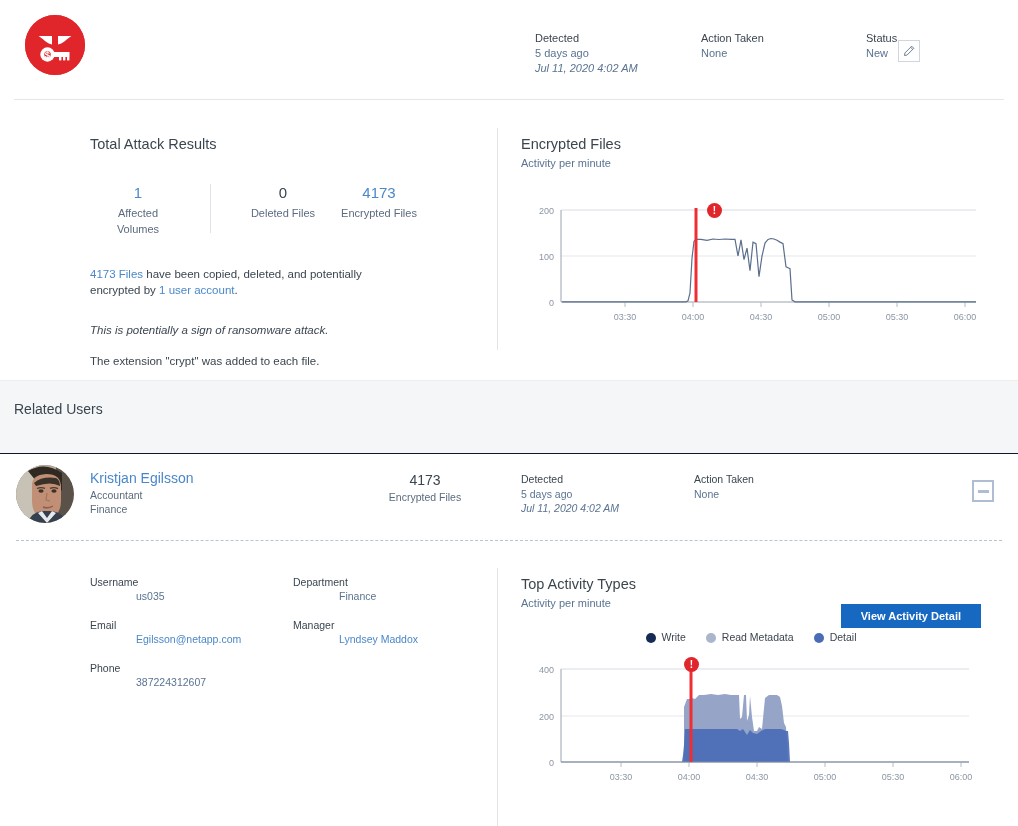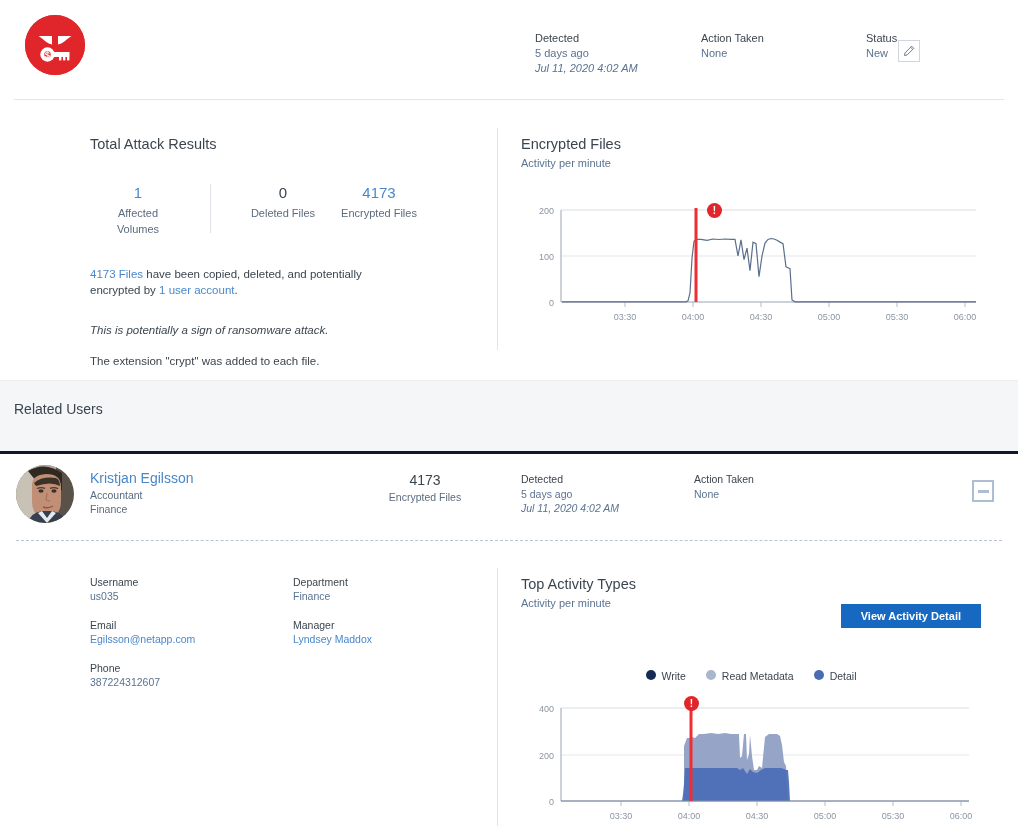--- a/index.html
+++ b/index.html
@@ -88,21 +88,21 @@
     background: #e0262a; color: #fff; font-size: 10px; font-weight: bold;
     display: flex; align-items: center; justify-content: center;
     line-height: 1;
   }
 
   
   .band {
     position: absolute; left: 0; right: 0;
     background: #f5f6f7;
     border-top: 1px solid #eceef0;
-    border-bottom: 3px solid #0f172a;
+    border-bottom: 1px solid #0f172a;
   }
   .band-title {
     position: absolute; left: 14px; top: 20px;
     font-size: 14px; color: #3b454f;
   }
 
   
   .user-row { position: relative; height: 88px; }
   .avatar {
     position: absolute; left: 16px; top: 9px;
@@ -130,37 +130,37 @@
 
   .dashed-sep {
     position: absolute; left: 16px; right: 16px; top: 540px;
     border-top: 1px dashed #b9c4d2; height: 0;
   }
 
   
   .detail-left { position: absolute; left: 90px; top: 575px; }
   .field { margin-bottom: 14px; }
   .field-lbl { font-size: 10.5px; color: #3b454f; line-height: 14px; }
-  .field-val { font-size: 10.5px; color: #5a7391; line-height: 15px; }
+  .field-val { font-size: 10.5px; color: #5a7391; line-height: 15px; margin-left: 46px; }
   .field-val.link { color: #4a87c9; cursor: pointer; }
   .detail-col2 { position: absolute; left: 293px; top: 575px; }
   .detail-divider {
     position: absolute; left: 497px; top: 568px;
     width: 1px; height: 258px; background: #e1e5ea;
   }
   .detail-right { position: absolute; left: 521px; top: 574px; width: 460px; }
 
   .view-btn {
     position: absolute; right: 37px; top: 604px;
     background: #1668c1; color: #fff; font-size: 11px; font-weight: bold;
     padding: 6px 20px; border: none; cursor: pointer; white-space: nowrap;
   }
 
   .legend { display: flex; justify-content: center; gap: 20px; margin-top: 20px; }
-  .legend-item { display: flex; align-items: flex-start; gap: 6px; margin-top: 39px; }
+  .legend-item { display: flex; align-items: flex-end; gap: 6px; }
   .legend-dot { width: 10px; height: 10px; border-radius: 50%; }
   .legend-lbl { font-size: 10.5px; color: #3b454f; }
 </style>
 </head>
 <body>
 
 <div class="page">
 
   <div class="alert-header">
 

